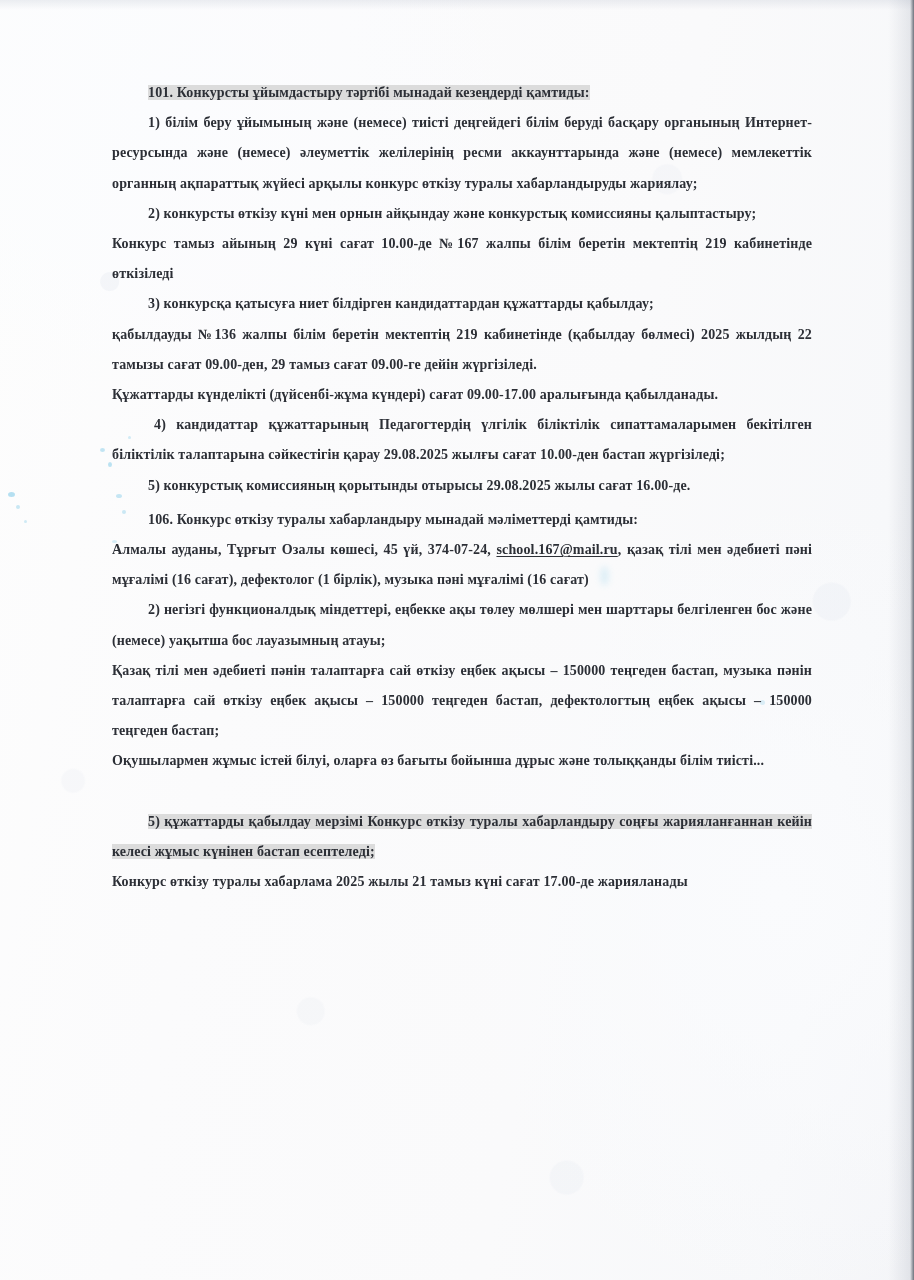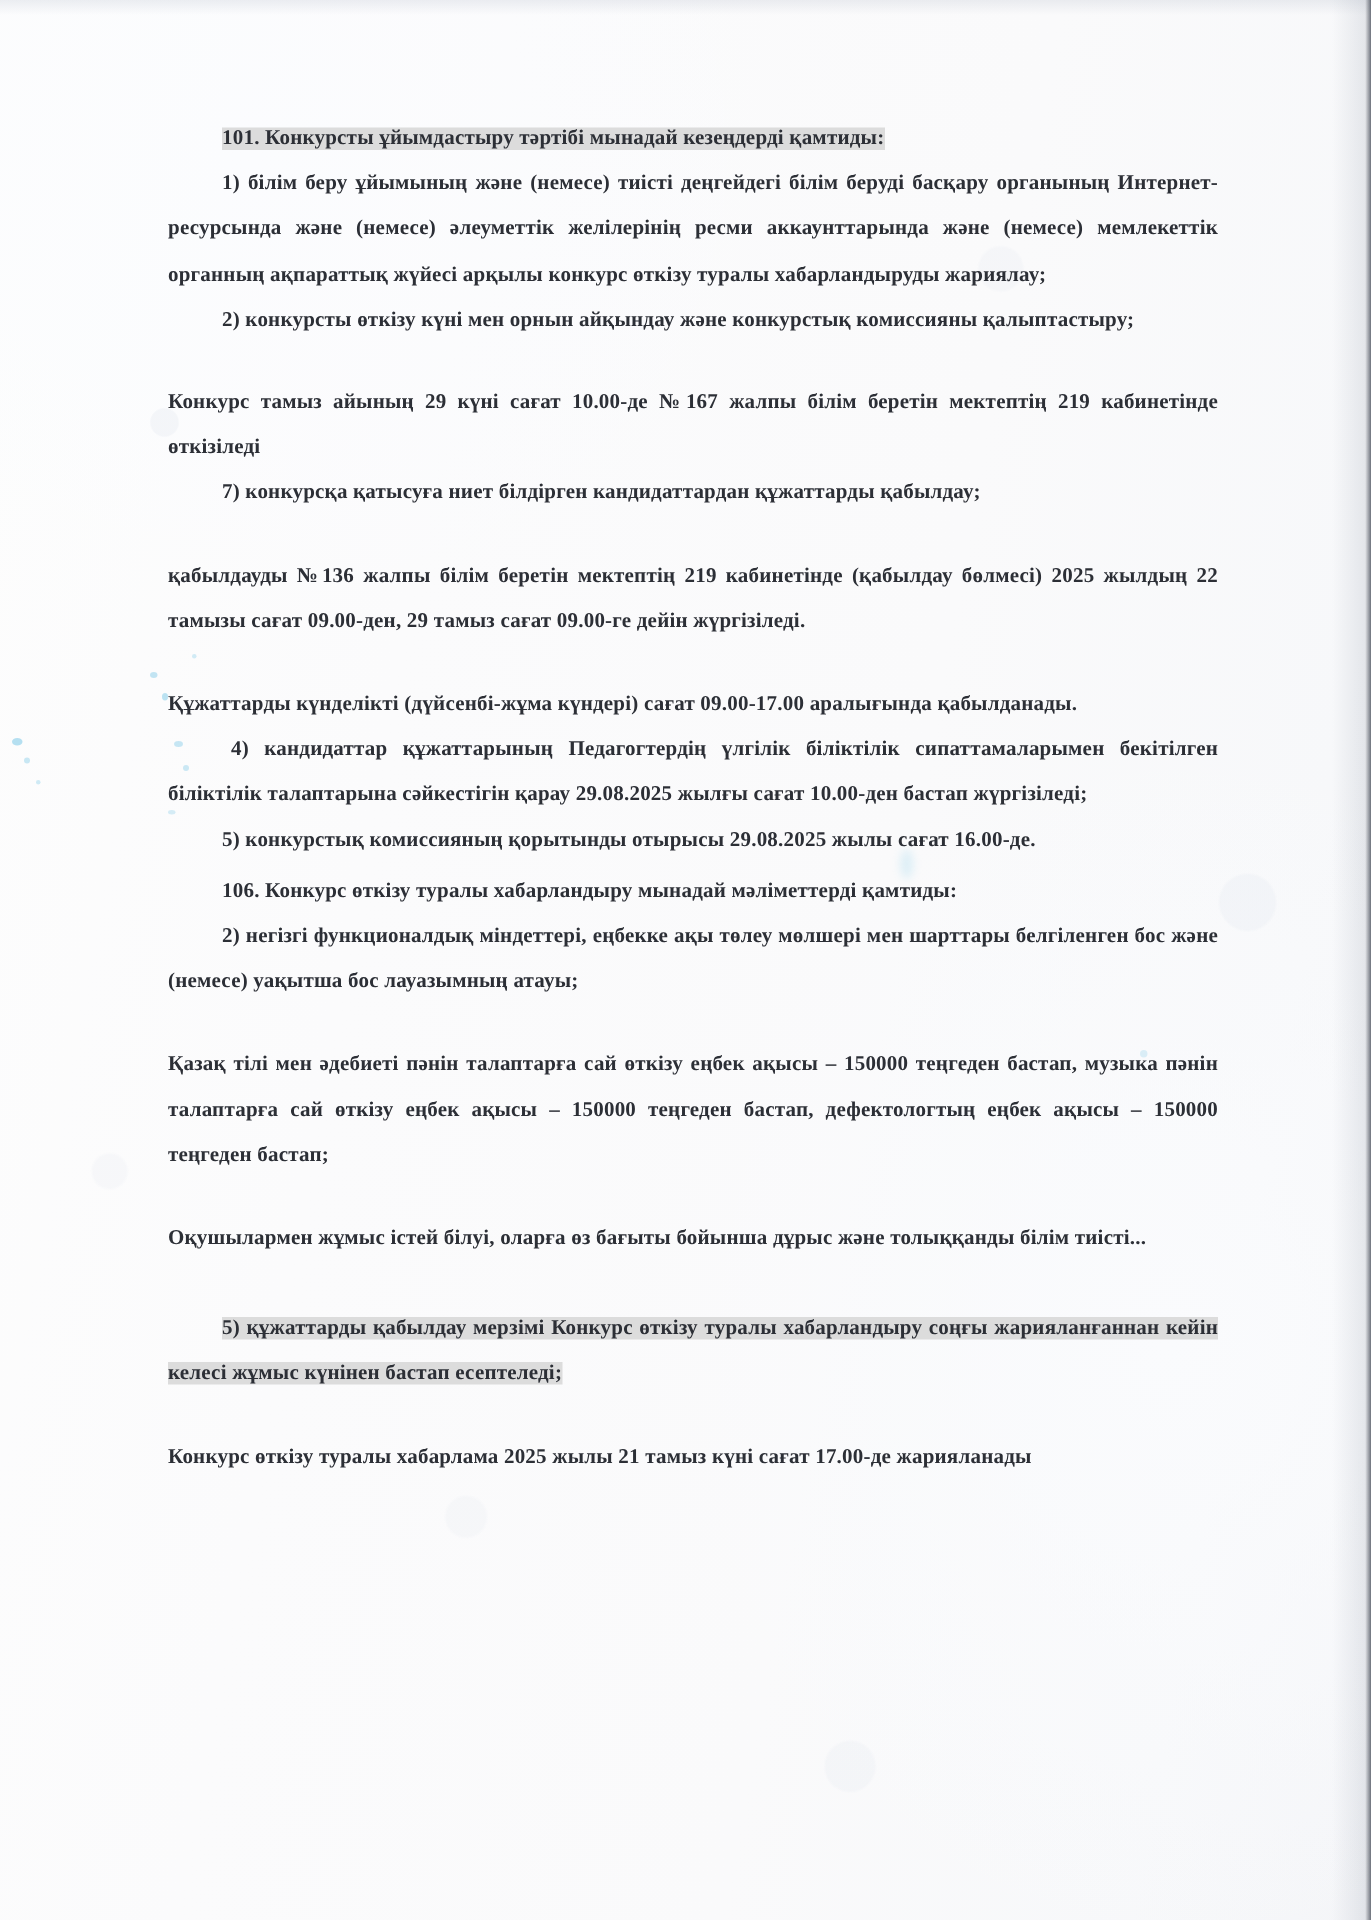--- a/index.html
+++ b/index.html
@@ -86,21 +86,21 @@
     text-align: justify;
     text-justify: inter-word;
     font-size: 14px;
     line-height: 30.2px;
     letter-spacing: .01em;
     font-weight: bold;
   }
 
   p.indent { text-indent: 36px; }
   p.indent-lg { text-indent: 42px; }
-  p.noind { text-indent: 0; margin-top: 25px; }
+  p.noind { text-indent: 0; }
 
   .hl {
     background: #dcdcdc;
     box-decoration-break: clone;
     -webkit-box-decoration-break: clone;
   }
 
   .link {
     text-decoration: underline;
     text-underline-offset: 2px;
@@ -137,35 +137,36 @@
   <div class="content">
 
     <p class="indent"><span class="hl">101. Конкурсты ұйымдастыру тәртібі мынадай кезеңдерді қамтиды:</span></p>
 
     <p class="indent">1) білім беру ұйымының және (немесе) тиісті деңгейдегі білім беруді басқару органының Интернет-ресурсында және (немесе) әлеуметтік желілерінің ресми аккаунттарында және (немесе) мемлекеттік органның ақпараттық жүйесі арқылы конкурс өткізу туралы хабарландыруды жариялау;</p>
 
     <p class="indent">2) конкурсты өткізу күні мен орнын айқындау және конкурстық комиссияны қалыптастыру;</p>
 
     <p class="noind">Конкурс тамыз айының 29 күні сағат 10.00-де №167 жалпы білім беретін мектептің 219 кабинетінде өткізіледі</p>
 
-    <p class="indent">7) конкурсқа қатысуға ниет білдірген кандидаттардан құжаттарды қабылдау;</p>
+    <p class="indent">3) конкурсқа қатысуға ниет білдірген кандидаттардан құжаттарды қабылдау;</p>
 
     <p class="noind">қабылдауды №136 жалпы білім беретін мектептің 219 кабинетінде (қабылдау бөлмесі) 2025 жылдың 22 тамызы сағат 09.00-ден, 29 тамыз сағат 09.00-ге дейін жүргізіледі.</p>
 
     <p class="noind">Құжаттарды күнделікті (дүйсенбі-жұма күндері) сағат 09.00-17.00 аралығында қабылданады.</p>
 
     <p class="indent-lg">4) кандидаттар құжаттарының Педагогтердің үлгілік біліктілік сипаттамаларымен бекітілген біліктілік талаптарына сәйкестігін қарау 29.08.2025 жылғы сағат 10.00-ден бастап жүргізіледі;</p>
 
     <p class="indent">5) конкурстық комиссияның қорытынды отырысы 29.08.2025 жылы сағат 16.00-де.</p>
 
     <div class="gap-sm"></div>
 
     <p class="indent">106. Конкурс өткізу туралы хабарландыру мынадай мәліметтерді қамтиды:</p>
 
 
+    <p class="noind"><span>Алмалы ауданы, Тұрғыт Озалы көшесі, 45 үй, 374-07-24, </span><span class="link">school.167@mail.ru</span><span>, қазақ тілі мен әдебиеті пәні мұғалімі (16 сағат), дефектолог (1 бірлік), музыка пәні мұғалімі (16 сағат)</span></p>
 
     <p class="indent">2) негізгі функционалдық міндеттері, еңбекке ақы төлеу мөлшері мен шарттары белгіленген бос және (немесе) уақытша бос лауазымның атауы;</p>
 
     <p class="noind">Қазақ тілі мен әдебиеті пәнін талаптарға сай өткізу еңбек ақысы – 150000 теңгеден бастап, музыка пәнін талаптарға сай өткізу еңбек ақысы – 150000 теңгеден бастап, дефектологтың еңбек ақысы – 150000 теңгеден бастап;</p>
 
 
     <p class="noind">Оқушылармен жұмыс істей білуі, оларға өз бағыты бойынша дұрыс және толыққанды білім тиісті...</p>
 
     <div class="gap-lg"></div>
 

